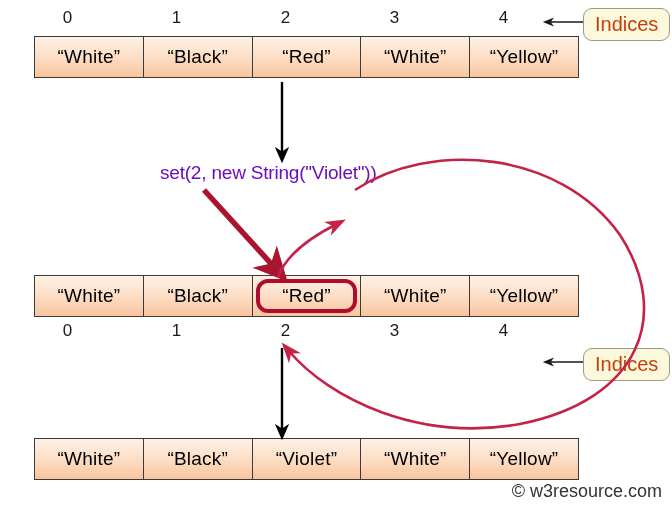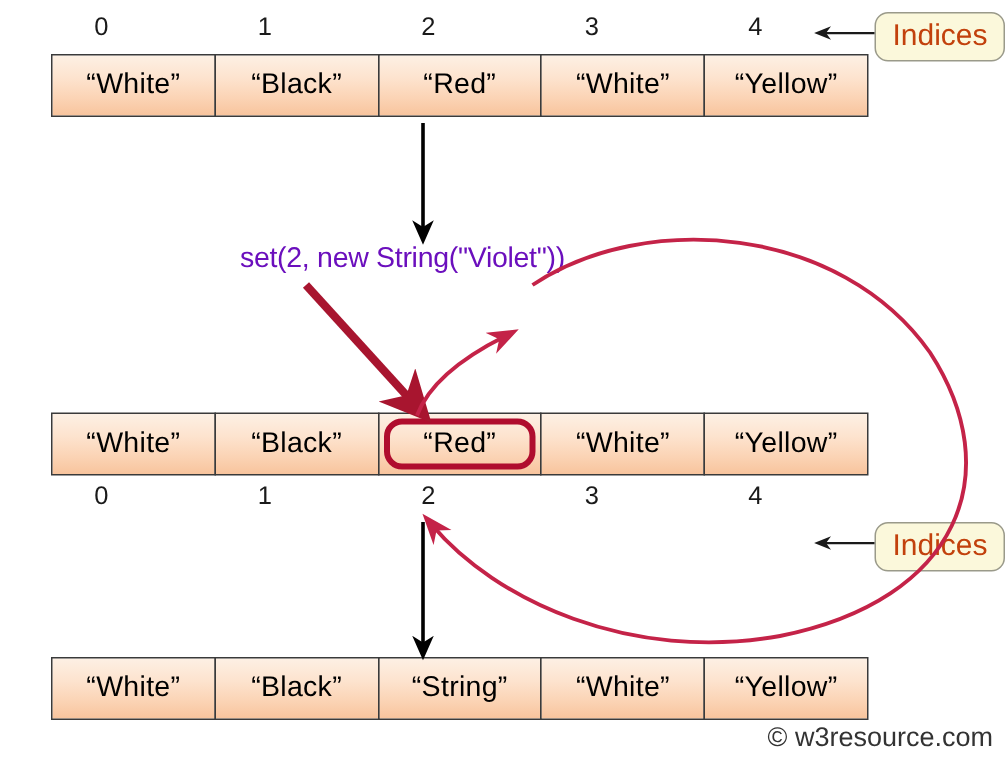--- a/index.html
+++ b/index.html
@@ -158,21 +158,21 @@
     <span class="idx">2</span>
     <span class="idx">3</span>
     <span class="idx">4</span>
   </div>
 
   <div class="callout" style="left:583px; top:348px;">Indices</div>
 
   <div class="array-row" style="top:438px;">
     <div class="cell">“White”</div>
     <div class="cell">“Black”</div>
-    <div class="cell">“String”</div>
+    <div class="cell">“Violet”</div>
     <div class="cell">“White”</div>
     <div class="cell">“Yellow”</div>
   </div>
 
   <svg id="overlay" viewBox="0 0 672 506" xmlns="http://www.w3.org/2000/svg">
     <defs>
       <marker id="arrowBlack" markerWidth="9" markerHeight="9" refX="3.4" refY="3" orient="auto">
         <path d="M0,0 L6.8,3 L0,6 L1.9,3 Z" fill="#000000"></path>
       </marker>
       <marker id="arrowBlackThin" markerWidth="10" markerHeight="10" refX="4" refY="3" orient="auto">

